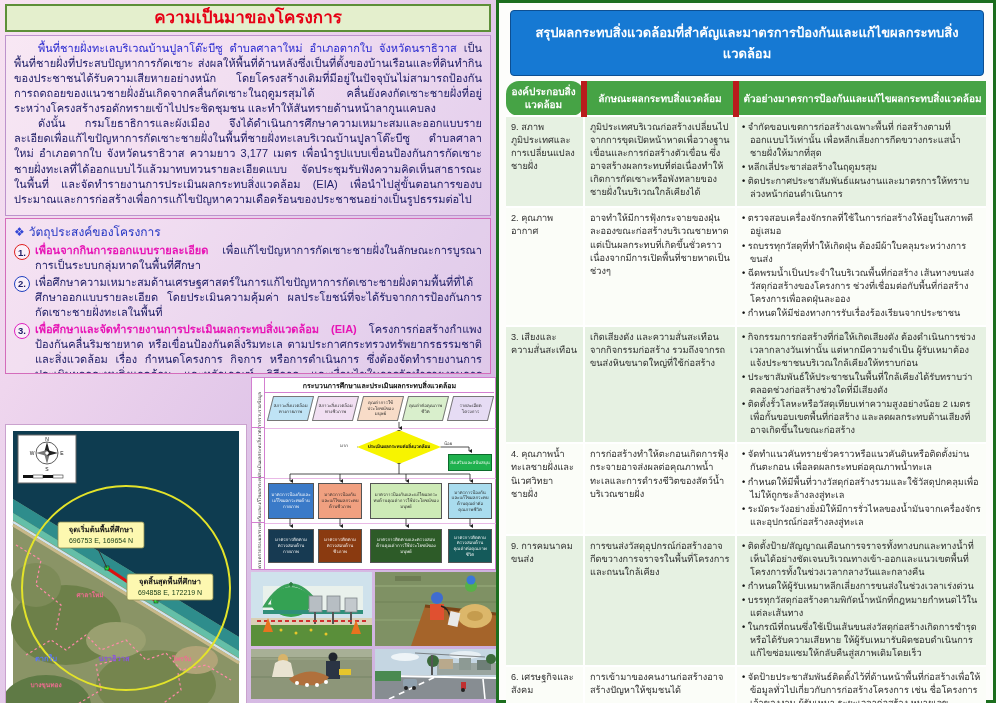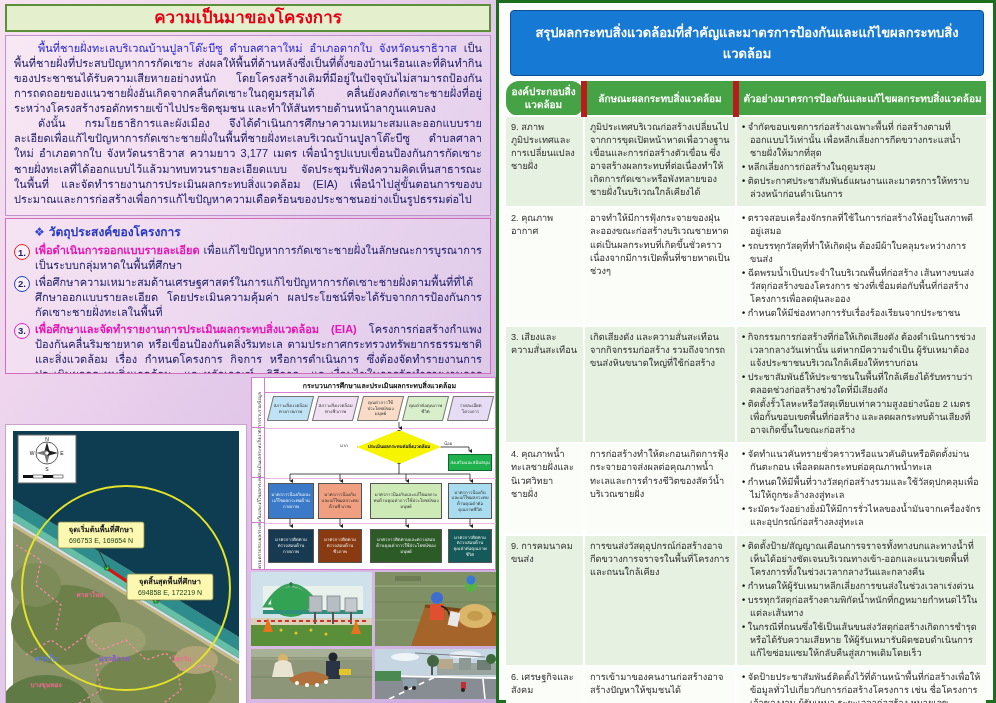--- a/index.html
+++ b/index.html
@@ -11,21 +11,21 @@
   #left-panel { position:absolute; left:0; top:0; width:496px; height:703px;
     background:linear-gradient(125deg,#f7e2f1 0%,#efd6ee 28%,#ddc2e7 62%,#c9abdc 100%); }
   .lp-header { position:absolute; left:5px; top:4px; width:486px; height:28px;
     background:#e4efcd; border:2px solid #5d8f38; text-align:center;
     font-size:17px; font-weight:bold; color:#e60015; line-height:24px; }
   .lp-box { position:absolute; left:5px; width:486px; background:rgba(255,255,255,0.22); overflow:hidden; }
   #para-box { top:35px; height:181px; border:1.5px solid #bd93cc; padding:5px 8px 2px 8px; }
   #obj-box  { top:218px; height:156px; border:1.5px solid #d46cbb; padding:3px 8px 2px 8px; }
   .lp-box p { font-size:11px; line-height:1.37; color:#1d1d66; text-indent:24px; text-align:justify; }
   .hl-blue { color:#2b2bd0;margin-top:43px; }
-  .obj-head { font-size:12px; font-weight:bold; color:#2436c4; margin-bottom:2px;margin-left:20px; }
+  .obj-head { font-size:12px; font-weight:normal; color:#2436c4; margin-bottom:2px; }
   .obj-head .dia { color:#3346d6; margin-right:4px; font-size:12px; }
   .obj-item { display:flex; gap:5px; margin-bottom:2px; }
   .obj-num { flex:0 0 16px; width:16px; height:16px; margin-top:1px; border-radius:50%;
     border:1.6px solid #000; font-size:9.5px; font-weight:bold; color:#1d1d66;
     display:flex; align-items:center; justify-content:center; background:rgba(255,255,255,0.5); }
   .obj-text { font-size:11px; line-height:1.36; color:#1d1d66; text-align:justify; }
   .obj-lead { color:#e715b5; font-weight:bold; }
 
   
   #map { position:absolute; left:5px; top:377px; width:242px; height:322px; background:#fff;
@@ -91,21 +91,21 @@
     <div class="lp-box" id="para-box">
       <p><span class="hl-blue">พื้นที่ชายฝั่งทะเลบริเวณบ้านปูลาโต๊ะบีซู ตำบลศาลาใหม่ อำเภอตากใบ จังหวัดนราธิวาส</span><span> เป็นพื้นที่ชายฝั่งที่ประสบปัญหาการกัดเซาะ ส่งผลให้พื้นที่ด้านหลังซึ่งเป็นที่ตั้งของบ้านเรือนและที่ดินทำกินของประชาชนได้รับความเสียหายอย่างหนัก โดยโครงสร้างเดิมที่มีอยู่ในปัจจุบันไม่สามารถป้องกันการถดถอยของแนวชายฝั่งอันเกิดจากคลื่นกัดเซาะในฤดูมรสุมได้ คลื่นยังคงกัดเซาะชายฝั่งที่อยู่ระหว่างโครงสร้างรอดักทรายเข้าไปประชิดชุมชน และทำให้สันทรายด้านหน้าลากูนแคบลง</span></p>
       <p>ดังนั้น กรมโยธาธิการและผังเมือง จึงได้ดำเนินการศึกษาความเหมาะสมและออกแบบรายละเอียดเพื่อแก้ไขปัญหาการกัดเซาะชายฝั่งในพื้นที่ชายฝั่งทะเลบริเวณบ้านปูลาโต๊ะบีซู ตำบลศาลาใหม่ อำเภอตากใบ จังหวัดนราธิวาส ความยาว 3,177 เมตร เพื่อนำรูปแบบเขื่อนป้องกันการกัดเซาะชายฝั่งทะเลที่ได้ออกแบบไว้แล้วมาทบทวนรายละเอียดแบบ จัดประชุมรับฟังความคิดเห็นสาธารณะในพื้นที่ และจัดทำรายงานการประเมินผลกระทบสิ่งแวดล้อม (EIA) เพื่อนำไปสู่ขั้นตอนการของบประมาณและการก่อสร้างเพื่อการแก้ไขปัญหาความเดือดร้อนของประชาชนอย่างเป็นรูปธรรมต่อไป</p>
     </div>
 
     <div class="lp-box" id="obj-box">
       <div class="obj-head"><span class="dia">❖</span><span>วัตถุประสงค์ของโครงการ</span></div>
       <div id="objectives-list">
           <div class="obj-item">
             <span class="obj-num" style="border-color: rgb(224, 32, 32);">1.</span>
-            <div class="obj-text"><span class="obj-lead">เพื่อดำเนินการออกแบบรายละเอียด </span>เพื่อแก้ไขปัญหาการกัดเซาะชายฝั่งในลักษณะการบูรณาการเป็นระบบกลุ่มหาดในพื้นที่ศึกษา</div>
+            <div class="obj-text"><span class="obj-lead">เพื่อนจากกินการออกแบบรายละเอียด </span>เพื่อแก้ไขปัญหาการกัดเซาะชายฝั่งในลักษณะการบูรณาการเป็นระบบกลุ่มหาดในพื้นที่ศึกษา</div>
           </div>
           <div class="obj-item">
             <span class="obj-num" style="border-color: rgb(32, 64, 192);">2.</span>
             <div class="obj-text">เพื่อศึกษาความเหมาะสมด้านเศรษฐศาสตร์ในการแก้ไขปัญหาการกัดเซาะชายฝั่งตามพื้นที่ที่ได้ศึกษาออกแบบรายละเอียด โดยประเมินความคุ้มค่า ผลประโยชน์ที่จะได้รับจากการป้องกันการกัดเซาะชายฝั่งทะเลในพื้นที่</div>
           </div>
           <div class="obj-item">
             <span class="obj-num" style="border-color: rgb(224, 32, 192);">3.</span>
             <div class="obj-text"><span class="obj-lead">เพื่อศึกษาและจัดทำรายงานการประเมินผลกระทบสิ่งแวดล้อม (EIA) </span>โครงการก่อสร้างกำแพงป้องกันคลื่นริมชายหาด หรือเขื่อนป้องกันตลิ่งริมทะเล ตามประกาศกระทรวงทรัพยากรธรรมชาติและสิ่งแวดล้อม เรื่อง กำหนดโครงการ กิจการ หรือการดำเนินการ ซึ่งต้องจัดทำรายงานการประเมินผลกระทบสิ่งแวดล้อม และหลักเกณฑ์ วิธีการ และเงื่อนไขในการจัดทำรายงานการประเมินผลกระทบสิ่งแวดล้อม</div>
           </div>
         </div>
@@ -357,21 +357,21 @@
           <th>ลักษณะผลกระทบสิ่งแวดล้อม</th>
           <th>ตัวอย่างมาตรการป้องกันและแก้ไขผลกระทบสิ่งแวดล้อม</th>
         </tr>
       </thead>
       <tbody id="impact-tbody">
           <tr class="odd">
             <td>9. สภาพภูมิประเทศและการเปลี่ยนแปลงชายฝั่ง</td>
             <td>ภูมิประเทศบริเวณก่อสร้างเปลี่ยนไปจากการขุดเปิดหน้าหาดเพื่อวางฐานเขื่อนและการก่อสร้างตัวเขื่อน ซึ่งอาจสร้างผลกระทบที่ต่อเนื่องทำให้เกิดการกัดเซาะหรือพังทลายของชายฝั่งในบริเวณใกล้เคียงได้</td>
             <td>
               <div class="bullet">จำกัดขอบเขตการก่อสร้างเฉพาะพื้นที่ ก่อสร้างตามที่ออกแบบไว้เท่านั้น เพื่อหลีกเลี่ยงการกีดขวางกระแสน้ำชายฝั่งให้มากที่สุด</div>
-              <div class="bullet">หลีกเลี่ยงการก่อสร้างในฤดูมรสุม</div>
+              <div class="bullet">หลีกเลี่ประชาส่อสร้างในฤดูมรสุม</div>
               <div class="bullet">ติดประกาศประชาสัมพันธ์แผนงานและมาตรการให้ทราบล่วงหน้าก่อนดำเนินการ</div>
             </td>
           </tr>
           <tr class="even">
             <td>2. คุณภาพอากาศ</td>
             <td>อาจทำให้มีการฟุ้งกระจายของฝุ่นละอองขณะก่อสร้างบริเวณชายหาด แต่เป็นผลกระทบที่เกิดขึ้นชั่วคราว เนื่องจากมีการเปิดพื้นที่ชายหาดเป็นช่วงๆ</td>
             <td>
               <div class="bullet">ตรวจสอบเครื่องจักรกลที่ใช้ในการก่อสร้างให้อยู่ในสภาพดีอยู่เสมอ</div>
               <div class="bullet">รถบรรทุกวัสดุที่ทำให้เกิดฝุ่น ต้องมีผ้าใบคลุมระหว่างการขนส่ง</div>
               <div class="bullet">ฉีดพรมน้ำเป็นประจำในบริเวณพื้นที่ก่อสร้าง เส้นทางขนส่งวัสดุก่อสร้างของโครงการ ช่วงที่เชื่อมต่อกับพื้นที่ก่อสร้างโครงการเพื่อลดฝุ่นละออง</div>

